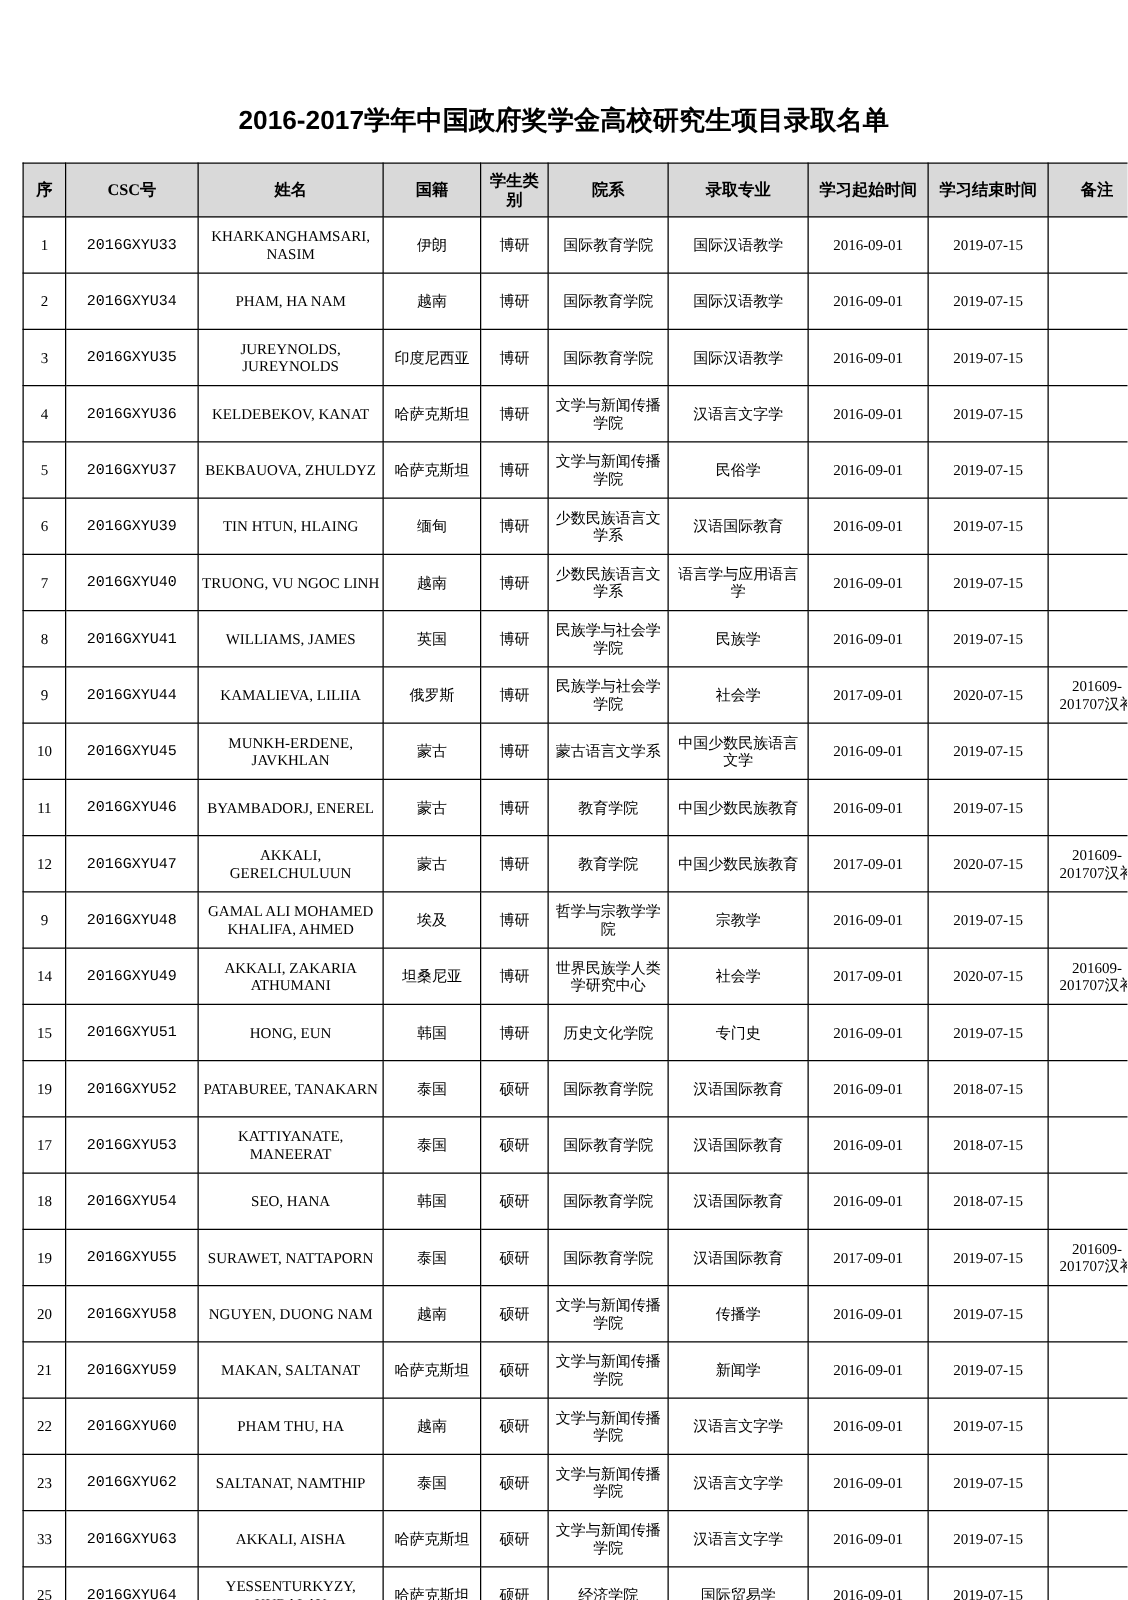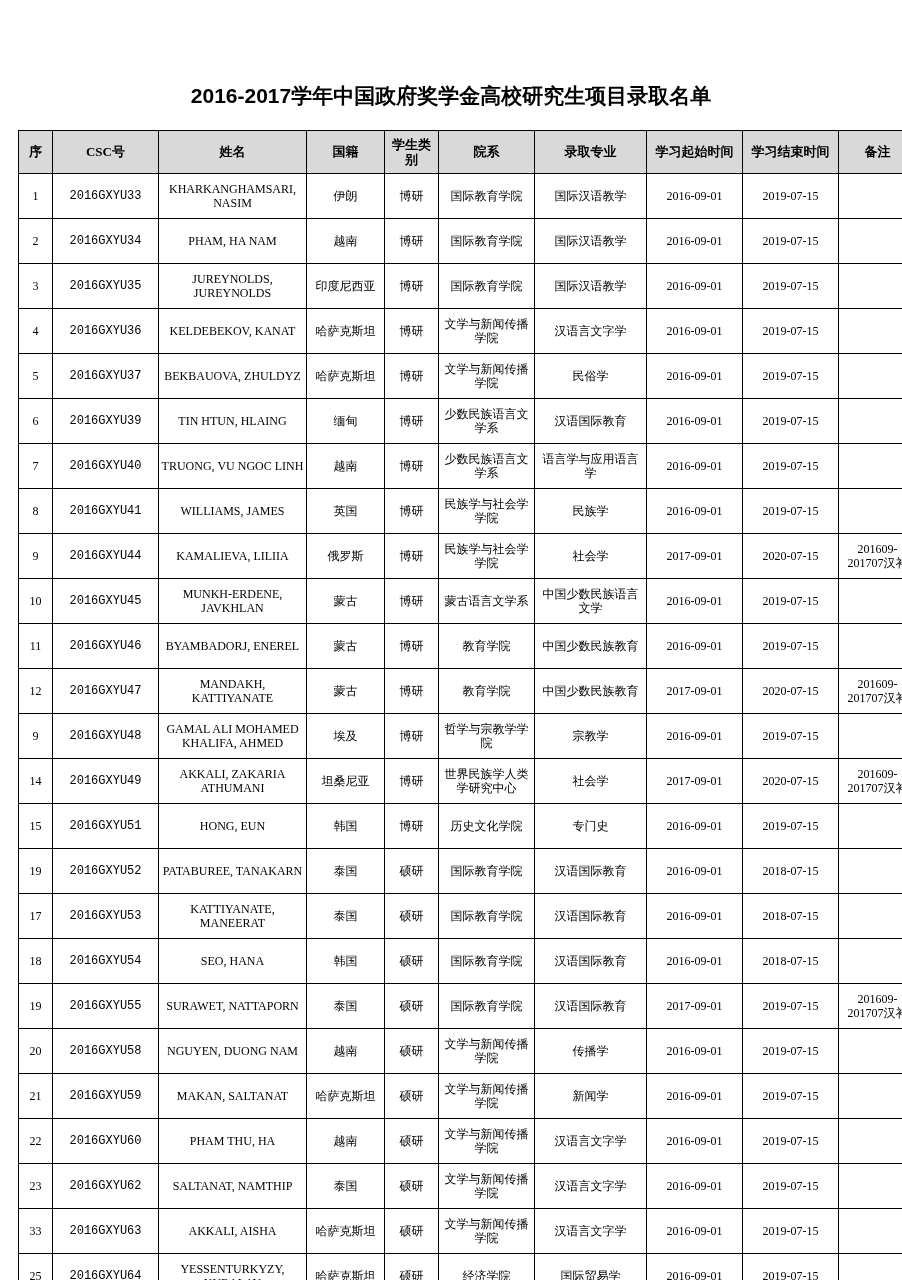--- a/index.html
+++ b/index.html
@@ -255,21 +255,21 @@
           <td class="cn">博研</td>
           <td class="cn">教育学院</td>
           <td class="cn">中国少数民族教育</td>
           <td class="date">2016-09-01</td>
           <td class="date">2019-07-15</td>
           <td class="note"></td>
         </tr>
         <tr>
           <td class="idx">12</td>
           <td class="csc">2016GXYU47</td>
-          <td class="name">MANDAKH, KATTIYANATE</td>
+          <td class="name">AKKALI, GERELCHULUUN</td>
           <td class="cn">蒙古</td>
           <td class="cn">博研</td>
           <td class="cn">教育学院</td>
           <td class="cn">中国少数民族教育</td>
           <td class="date">2017-09-01</td>
           <td class="date">2020-07-15</td>
           <td class="note">201609-201707汉补</td>
         </tr>
         <tr>
           <td class="idx">9</td>

